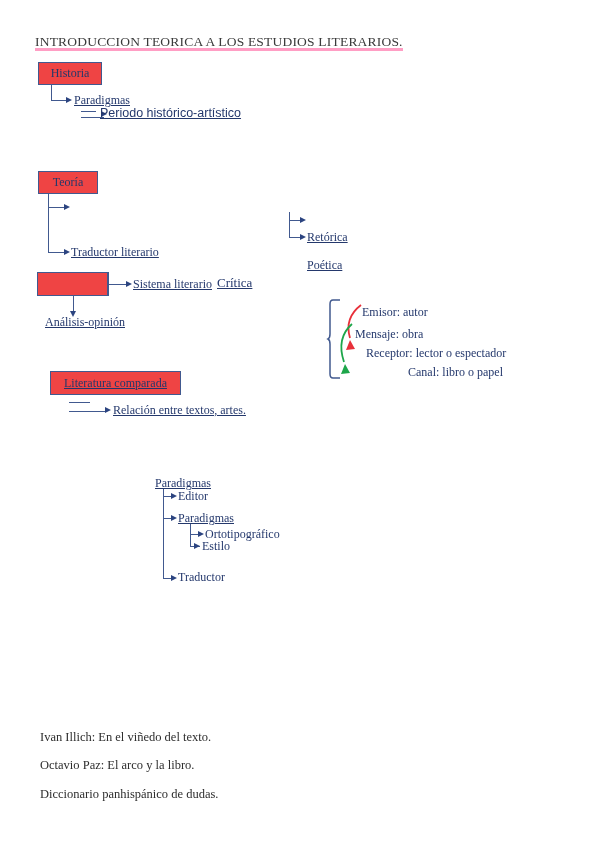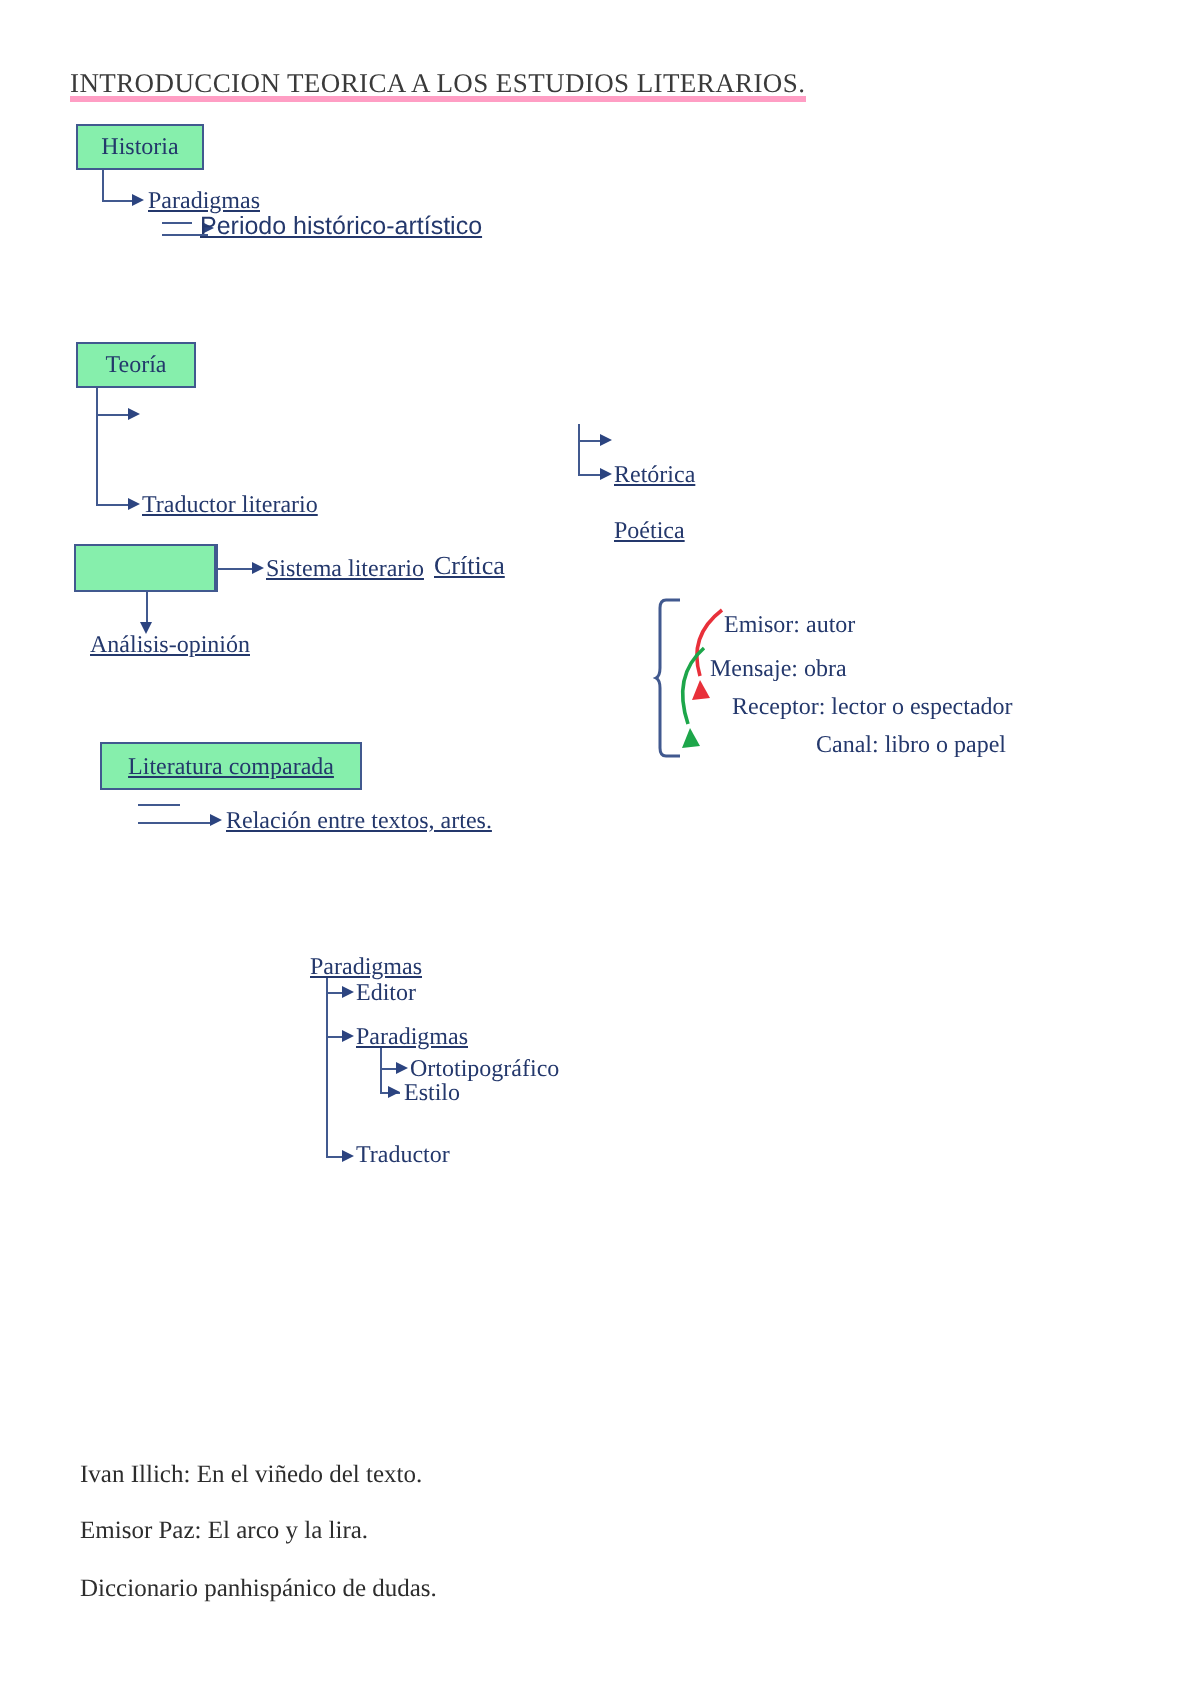--- a/index.html
+++ b/index.html
@@ -27,21 +27,21 @@
     letter-spacing: 0.2px;
     color: #3a3a3a;
     white-space: nowrap;
     background: linear-gradient(to top, #ff9ec4 0px, #ff9ec4 3px, transparent 3px);
     padding-bottom: 1px;
   }
 
   
   .node-box {
     border: 1.6px solid #41598f;
-    background: #86efac;
+    background: #ef4444;
     box-sizing: border-box;
     display: flex;
     align-items: center;
     justify-content: center;
     color: #23386b;
     font-size: 12px;
   }
   .node-box.ul span { text-decoration: underline; }
 
   
@@ -193,16 +193,16 @@
   <div class="abs t" style="left:205px; top:528px;">Ortotipográfico</div>
   <div class="abs ln-h" style="left:190px; top:546px; width:10px;"></div>
   <div class="abs ah-r" style="left:194px; top:543px;"></div>
   <div class="abs t" style="left:202px; top:540px;">Estilo</div>
 
   <div class="abs ln-h" style="left:163px; top:578px; width:10px;"></div>
   <div class="abs ah-r" style="left:171px; top:575px;"></div>
   <div class="abs t" style="left:178px; top:571px;">Traductor</div>
 
   <div class="abs bib" style="left:40px; top:730px;">Ivan Illich: En el viñedo del texto.</div>
-  <div class="abs bib" style="left:40px; top:758px;">Emisor Paz: El arco y la lira.</div>
+  <div class="abs bib" style="left:40px; top:758px;">Octavio Paz: El arco y la libro.</div>
   <div class="abs bib" style="left:40px; top:787px;">Diccionario panhispánico de dudas.</div>
 
 </div>
 
 </body></html>

